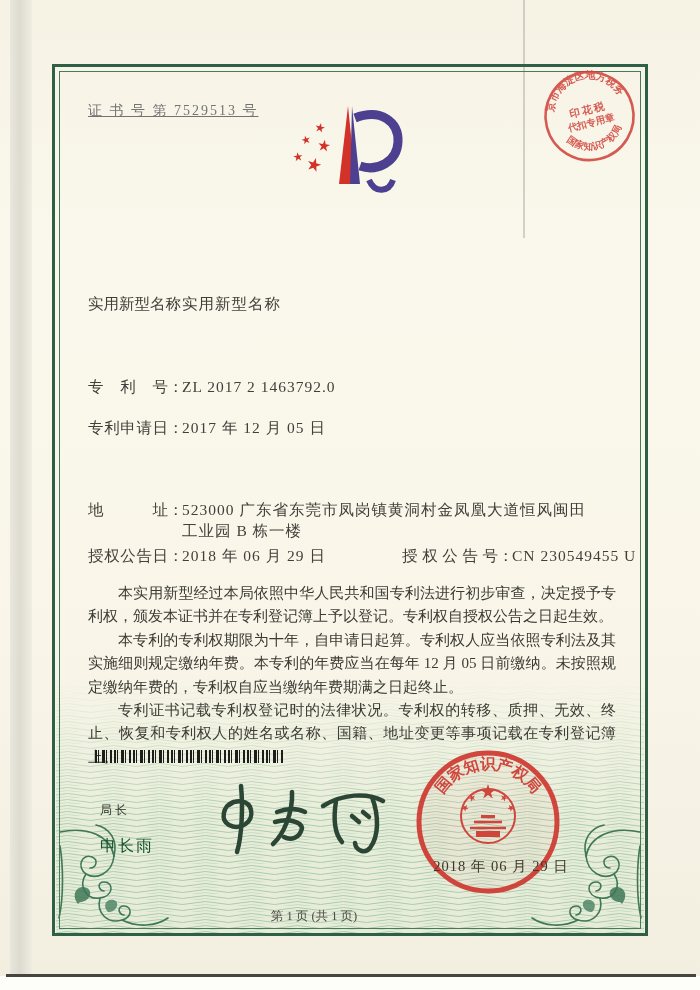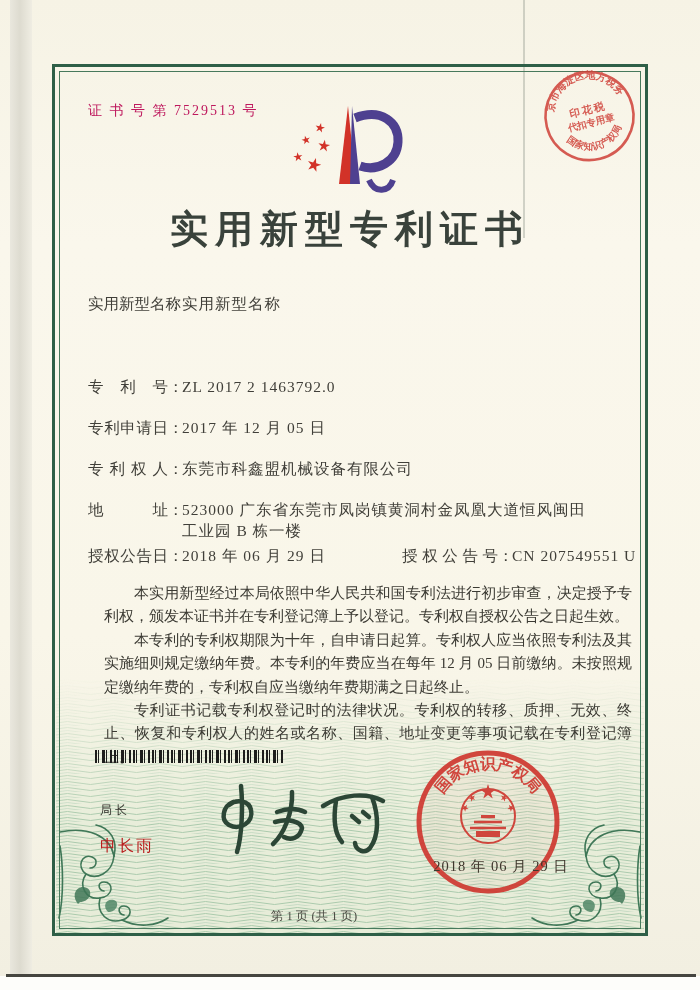--- a/index.html
+++ b/index.html
@@ -7,42 +7,42 @@
         font-family:"Liberation Serif","DejaVu Serif",serif;color:#3e3d38;}
   .paper{position:absolute;left:0;top:0;width:700px;height:976px;
          background:linear-gradient(180deg,#f6f3e5 0%,#faf7ec 25%,#f9f6e9 65%,#f2efe1 100%);}
   .paper-edge-left{position:absolute;left:10px;top:0;width:22px;height:976px;
          background:linear-gradient(90deg,#e7e5dc,#d9d7cc 45%,#eeece2);opacity:.85;}
   .paper-edge-bottom{position:absolute;left:6px;top:974px;width:690px;height:3px;background:#45453f;}
   .photo-crease{position:absolute;left:523px;top:0;width:2px;height:238px;background:rgba(105,115,105,.28);}
   .frame{position:absolute;left:52px;top:64px;width:596px;height:872px;border:3px solid #2e5f47;box-sizing:border-box;}
   .frame-inner{position:absolute;left:59px;top:71px;width:582px;height:858px;border:1px solid #47795c;box-sizing:border-box;}
   .waveband{position:absolute;left:56px;top:678px;width:588px;height:257px;}
-  .cert-no{position:absolute;left:88px;top:102px;font-size:14px;letter-spacing:2px;color:#be185d;}
+  .cert-no{position:absolute;left:88px;top:102px;font-size:14px;letter-spacing:2px;color:#737373;text-decoration:underline;}
   .logo{position:absolute;left:283px;top:96px;}
   .taxstamp{position:absolute;left:540px;top:66px;transform:rotate(-14deg);}
   .title{position:absolute;left:52px;top:204px;width:596px;text-align:center;
          font-size:38px;font-weight:bold;letter-spacing:7px;color:#39423b;}
   .row{position:absolute;left:88px;font-size:15.5px;color:#403f39;white-space:nowrap;}
   .flabel{display:inline-block;width:80px;text-align:justify;text-align-last:justify;vertical-align:top;}
   .colon{display:inline-block;width:14px;}
   .val{letter-spacing:1px;}
   .r1{top:294px}.r2{top:336px}.r3{top:377px}.r4{top:418px}.r5{top:459px}.r6{top:500px}.r7{top:546px}
   .addr2{padding-left:94px;letter-spacing:1px;}
   .pair2{position:absolute;left:314px;top:0;}
   .flabel2{display:inline-block;width:96px;text-align:justify;text-align-last:justify;}
-  .body{position:absolute;left:104px;top:582px;width:528px;font-size:15px;line-height:23.4px;
+  .body{position:absolute;left:88px;top:582px;width:528px;font-size:15px;line-height:23.4px;
         text-align:justify;color:#3b3a33;}
   .body p{margin:0;text-indent:2em;}
   .barcode{position:absolute;left:95px;top:750px;width:190px;height:13px;
         background:repeating-linear-gradient(90deg,#1d1d1c 0 2px,transparent 2px 3px,#1d1d1c 3px 4px,
         transparent 4px 7px,#1d1d1c 7px 10px,transparent 10px 11px,#1d1d1c 11px 12px,
         transparent 12px 15px,#1d1d1c 15px 17px,transparent 17px 19px);}
   .director-title{position:absolute;left:100px;top:802px;font-size:12px;letter-spacing:3px;color:#33322c;}
-  .director-name{position:absolute;left:100px;top:836px;font-size:16px;letter-spacing:2px;color:#b91c1c;}
+  .director-name{position:absolute;left:100px;top:836px;font-size:16px;letter-spacing:2px;color:#14532d;}
   .signature{position:absolute;left:195px;top:770px;}
   .seal{position:absolute;left:410px;top:744px;}
   .footer{position:absolute;left:52px;top:908px;width:524px;text-align:center;font-size:12.5px;color:#4a4a42;}
   .flourish{position:absolute;top:820px;}
   .fl-left{left:56px;}
   .fl-right{left:524px;}
 </style>
 </head>
 <body>
 
@@ -123,44 +123,40 @@
         <textPath href="#taTop" startOffset="50%" text-anchor="middle">北京市海淀区地方税务局</textPath>
       </text>
       <text fill="#cf4038" font-size="9.5" font-weight="bold">
         <textPath href="#taBot" startOffset="50%" text-anchor="middle">国家知识产权局</textPath>
       </text>
       <text x="50" y="47" text-anchor="middle" fill="#cf4038" font-size="10.5" font-weight="bold" letter-spacing="2">印花税</text>
       <text x="50" y="60" text-anchor="middle" fill="#cf4038" font-size="9.5" font-weight="bold">代扣专用章</text>
     </g>
   </svg>
 
-  <div class="title">实用新型专利证书</div>
 
   <div class="row r1">
     <span class="flabel">实用新型名称</span><span class="colon">：</span><span class="val">实用新型名称</span>
   </div>
   <div class="row r3">
     <span class="flabel">专利号</span><span class="colon">：</span><span class="val">ZL 2017 2 1463792.0</span>
   </div>
   <div class="row r4">
     <span class="flabel">专利申请日</span><span class="colon">：</span><span class="val">2017 年 12 月 05 日</span>
-  </div>
-  <div class="row r5">
-    <span class="flabel">专利权人</span><span class="colon">：</span><span class="val">东莞市科鑫盟机械设备有限公司</span>
   </div>
   <div class="row r6">
     <div>
       <span class="flabel">地址</span><span class="colon">：</span><span class="val">523000 广东省东莞市凤岗镇黄洞村金凤凰大道恒风闽田</span>
     </div>
     <div class="addr2">工业园 B 栋一楼</div>
   </div>
   <div class="row r7">
     <span class="flabel">授权公告日</span><span class="colon">：</span><span class="val">2018 年 06 月 29 日</span>
     <span class="pair2">
-      <span class="flabel2">授权公告号</span><span class="colon">：</span><span class="val">CN 207549551 U</span>
+      <span class="flabel2">授权公告号</span><span class="colon">：</span><span class="val">CN 230549455 U</span>
     </span>
   </div>
 
   <div class="body">
     <p>本实用新型经过本局依照中华人民共和国专利法进行初步审查，决定授予专利权，颁发本证书并在专利登记簿上予以登记。专利权自授权公告之日起生效。</p>
     <p>本专利的专利权期限为十年，自申请日起算。专利权人应当依照专利法及其实施细则规定缴纳年费。本专利的年费应当在每年 12 月 05 日前缴纳。未按照规定缴纳年费的，专利权自应当缴纳年费期满之日起终止。</p>
     <p>专利证书记载专利权登记时的法律状况。专利权的转移、质押、无效、终止、恢复和专利权人的姓名或名称、国籍、地址变更等事项记载在专利登记簿上。</p>
   </div>
 
   <div class="barcode"></div>

